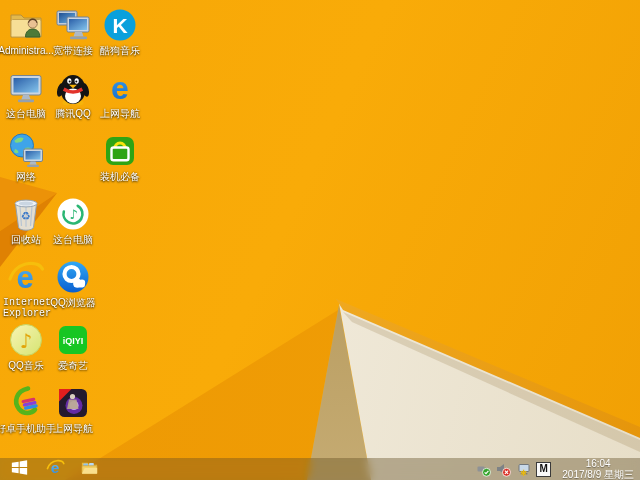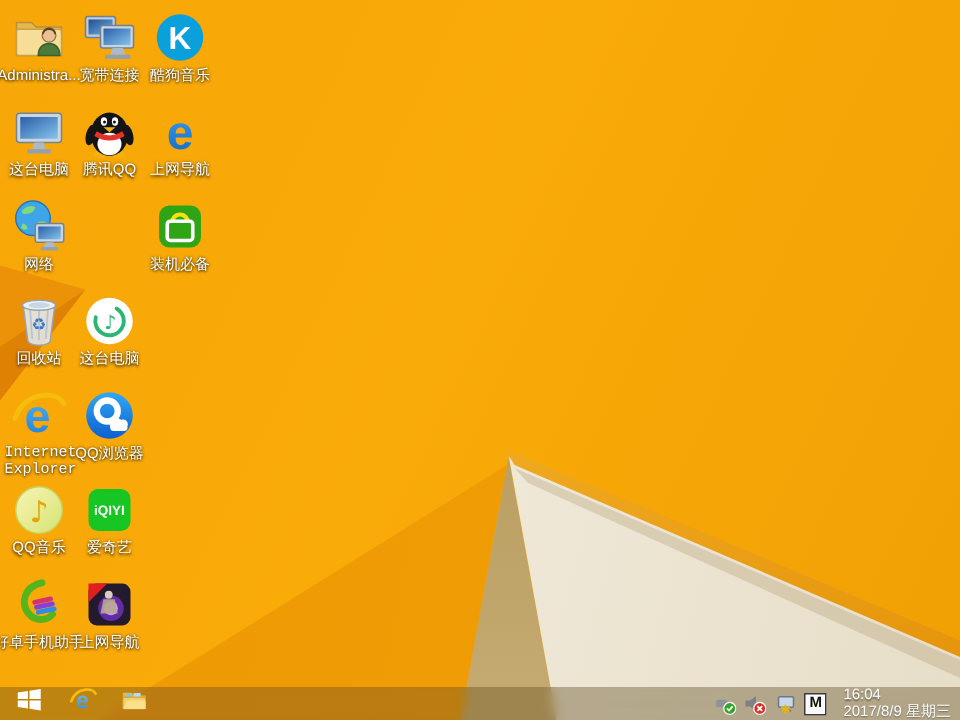--- a/index.html
+++ b/index.html
@@ -31,21 +31,21 @@
   .tb-btn{height:22px;display:flex;align-items:center;justify-content:center;cursor:pointer;}
   #start-btn{width:38px;}
   .tb-app{width:34px;}
   #tb-spacer{flex:1;}
   #tray{display:flex;align-items:center;gap:5px;height:22px;}
   .tray-ico{width:15px;height:15px;display:flex;align-items:center;justify-content:center;cursor:pointer;}
   .tray-ico svg{display:block;width:15px;height:15px;}
   #ime-box{width:13px;height:13px;background:#FAFAFA;border:1px solid #3A3A3A;
            display:flex;align-items:center;justify-content:center;
            font-size:10px;font-weight:bold;color:#111;line-height:1;cursor:pointer;}
-  #clock{margin-left:6px;margin-right:6px;text-align:left;color:#fff;font-size:10px;line-height:11px;
+  #clock{margin-left:6px;margin-right:6px;text-align:center;color:#fff;font-size:10px;line-height:11px;
          text-shadow:0 1px 1px rgba(0,0,0,.4);cursor:pointer;}
 </style>
 </head>
 <body>
 
 <div id="screen">
 
   <div class="wp" id="wp-base"></div>
   <div class="wp" id="wp-wedge-a"></div>
   <div class="wp" id="wp-wedge-b"></div>

